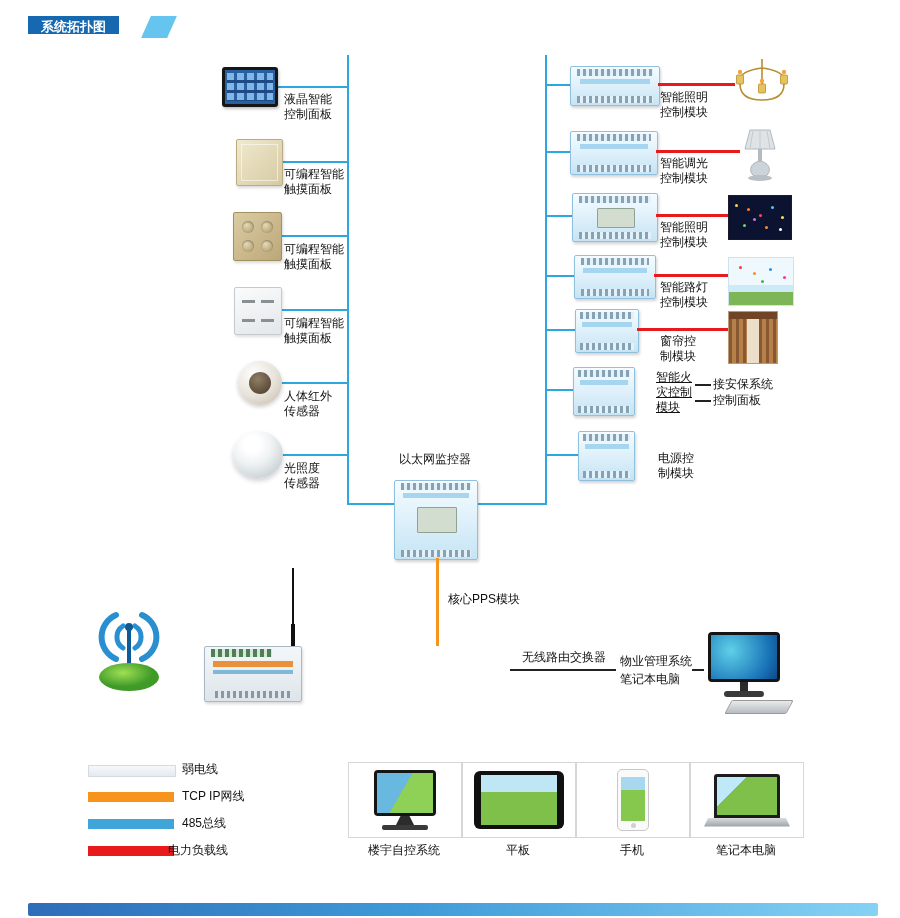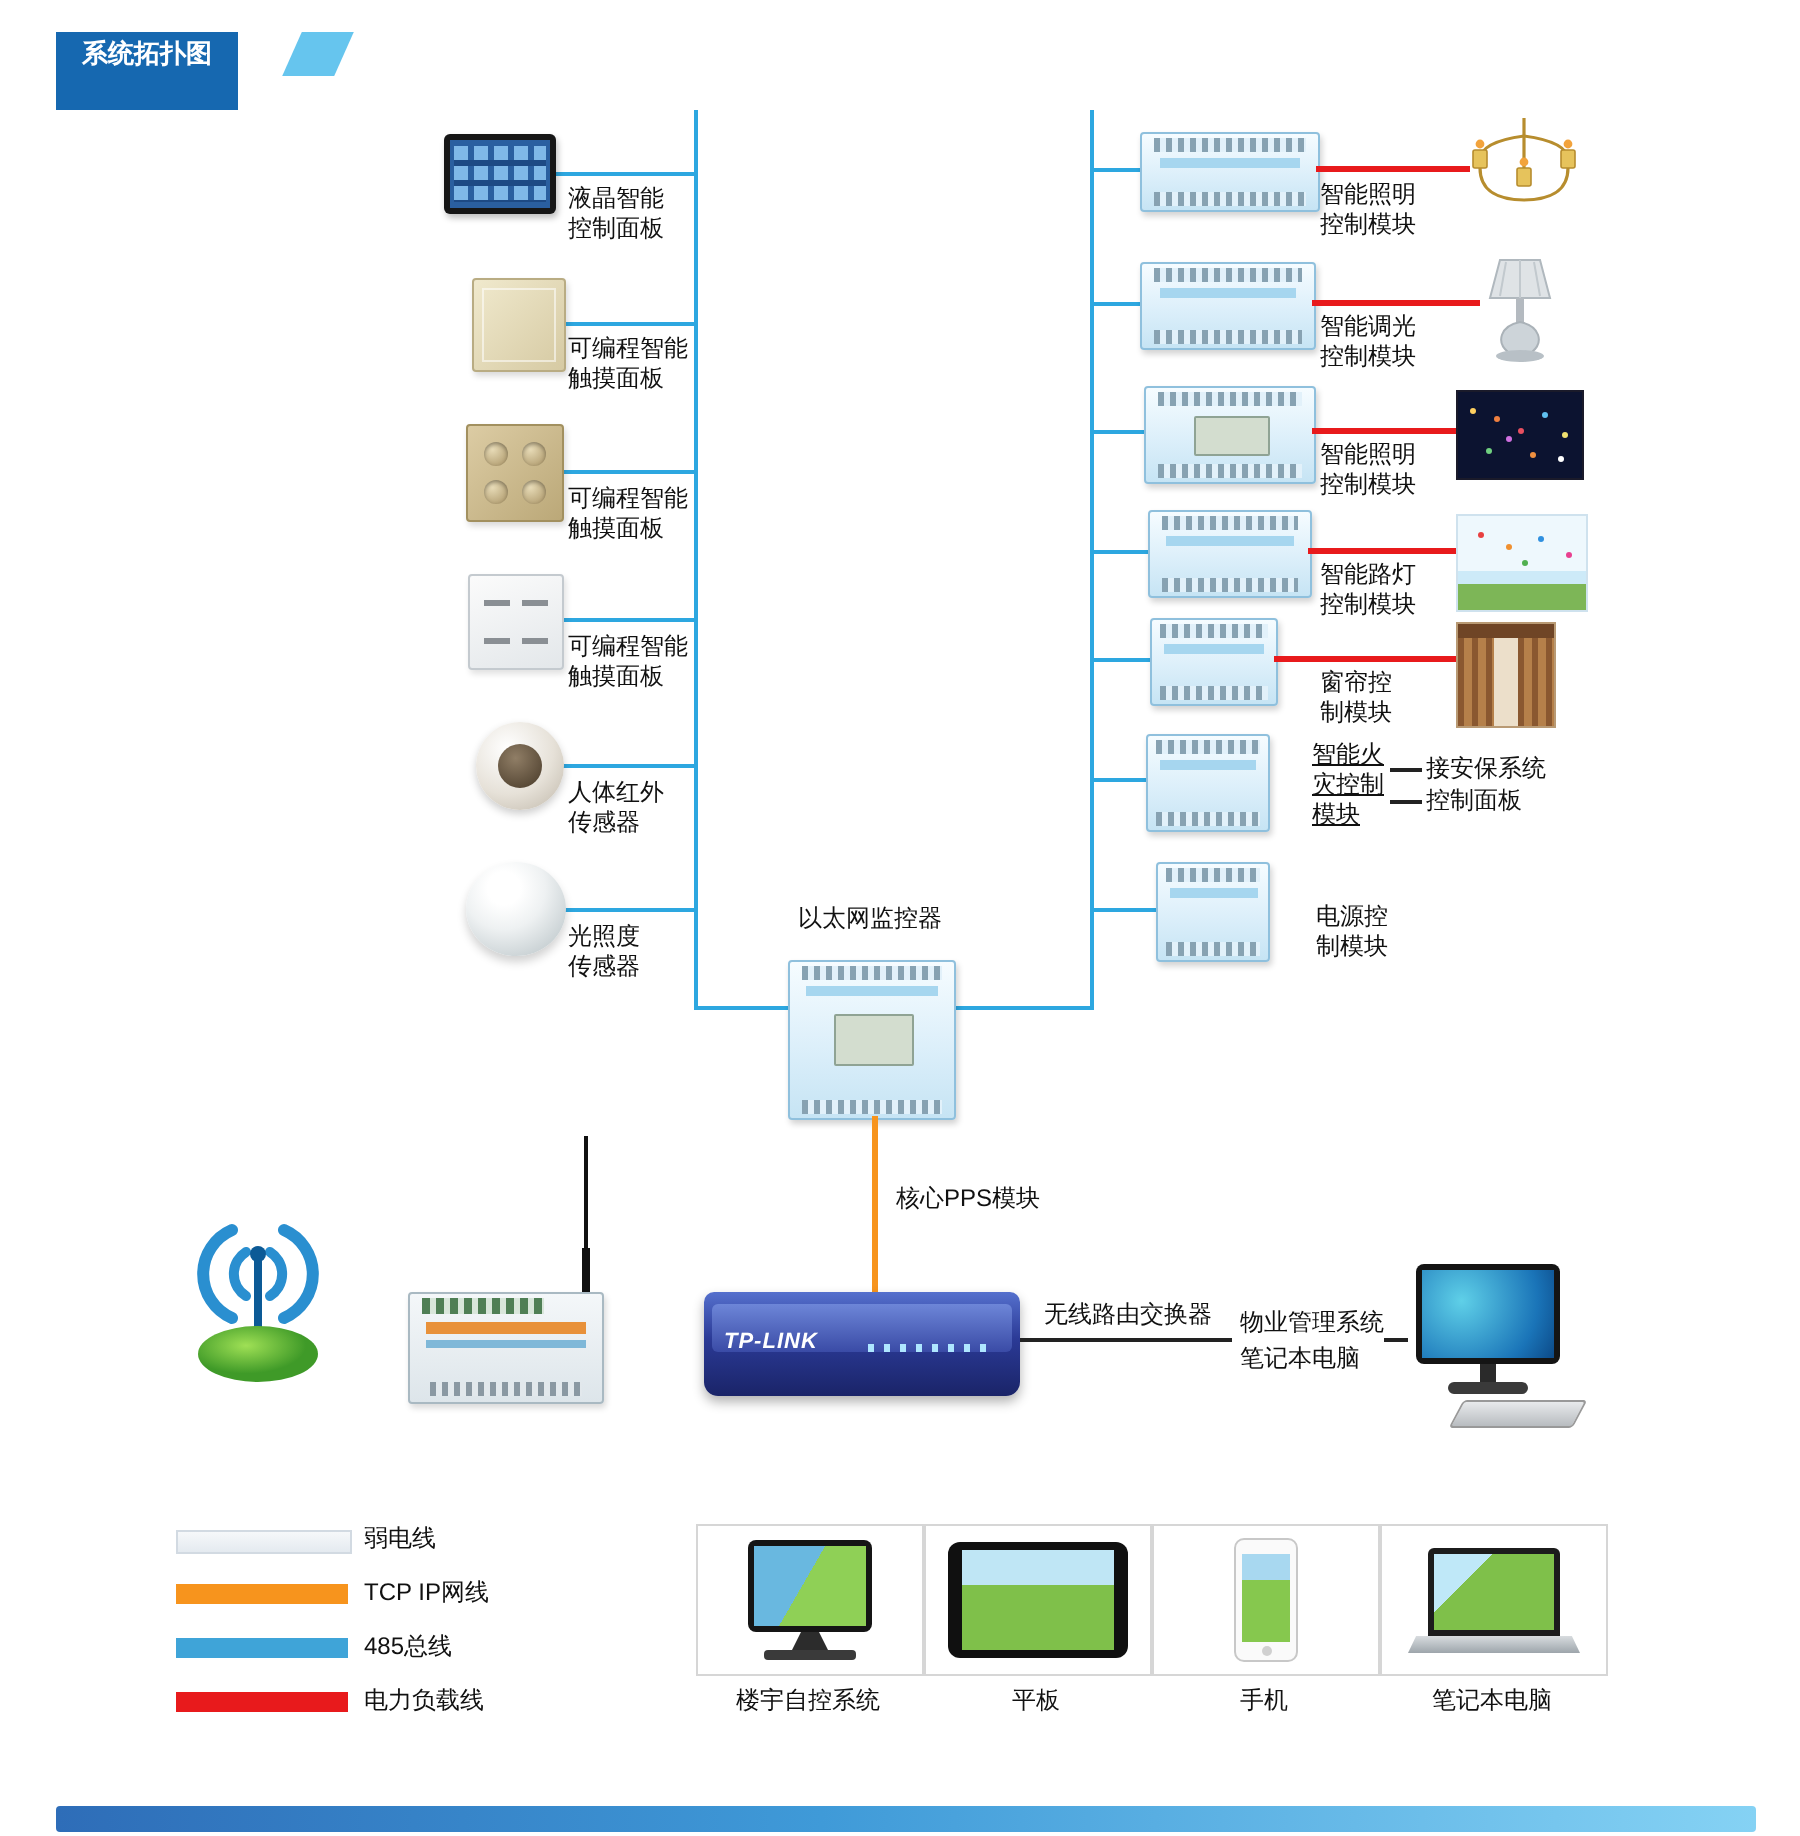--- a/index.html
+++ b/index.html
@@ -7,21 +7,21 @@
   .abs{position:absolute;}
   .lbl{font-size:12px;line-height:15px;color:#111;white-space:pre-line;}
   .lbl-c{text-align:center;}
   
   .bus-h{height:2px;background:#2da7e0;}
   .bus-v{width:2px;background:#2da7e0;}
   .red-h{height:3px;background:#e81a1c;}
   .blk-h{height:2px;background:#222;}
   .org-v{width:3px;background:#f7941d;}
   
-  .hdr-badge{background:#1668b0;color:#fff;font-size:13px;font-weight:bold;line-height:22px;height:39px;padding:0 13px;}
+  .hdr-badge{background:#1668b0;color:#fff;font-size:13px;font-weight:bold;line-height:22px;height:18px;padding:0 13px;}
   .hdr-accent{background:#66c5ee;width:26px;height:22px;transform:skewX(-24deg);}
   .bottom-bar{background:linear-gradient(90deg,#2e6db8,#3f9ad8 45%,#85d2f4);border-radius:2px;}
   
   .din{background:linear-gradient(180deg,#f6fcff,#dceffa 55%,#c6e4f4);border:1px solid #8fc0dd;border-radius:2px;box-shadow:1px 2px 3px rgba(0,0,0,.18);}
   .din::before,.din::after{content:"";position:absolute;left:7%;right:7%;height:7px;background:repeating-linear-gradient(90deg,#87a2b2 0 3px,#e2f1fa 3px 6px);}
   .din::before{top:2px;}
   .din::after{bottom:2px;}
   .din .band{position:absolute;left:10%;right:10%;top:12px;height:5px;background:#a6d6ef;}
   .lcd-win{background:#d3ddcf;border:1px solid #8fa394;border-radius:1px;}
   
@@ -248,25 +248,20 @@
 
   <div class="lbl abs" style="left:399px;top:452px;">以太网监控器</div>
   <div class="din abs" style="left:394px;top:480px;width:82px;height:78px;">
     <b class="band"></b>
     <i class="lcd-win abs" style="left:22px;top:26px;width:38px;height:24px;"></i>
   </div>
 
   <div class="org-v abs" style="left:436px;top:558px;height:88px;"></div>
   <div class="lbl abs" style="left:448px;top:592px;">核心PPS模块</div>
 
-  <div class="router abs" style="left:352px;top:646px;width:158px;height:52px;">
-    <i class="face abs"></i>
-    <span class="brand">TP-LINK</span>
-    <i class="leds"></i>
-  </div>
   <div class="lbl abs" style="left:522px;top:650px;">无线路由交换器</div>
   <div class="blk-h abs" style="left:510px;top:669px;width:106px;"></div>
   <div class="lbl abs" style="left:620px;top:654px;">物业管理系统</div>
   <div class="lbl abs" style="left:620px;top:672px;">笔记本电脑</div>
   <div class="blk-h abs" style="left:692px;top:669px;width:12px;"></div>
 
   <div class="abs" style="left:702px;top:632px;width:90px;height:84px;">
     <div class="pc-mon abs" style="left:6px;top:0;width:72px;height:50px;">
       <i class="pc-scr abs"></i>
     </div>
@@ -299,21 +294,21 @@
     <i class="band2"></i>
   </div>
 
   <div class="sw sw-weak abs" style="left:88px;top:765px;"></div>
   <div class="lbl abs" style="left:182px;top:762px;">弱电线</div>
   <div class="sw sw-tcp abs" style="left:88px;top:792px;"></div>
   <div class="lbl abs" style="left:182px;top:789px;">TCP IP网线</div>
   <div class="sw sw-485 abs" style="left:88px;top:819px;"></div>
   <div class="lbl abs" style="left:182px;top:816px;">485总线</div>
   <div class="sw sw-power abs" style="left:88px;top:846px;"></div>
-  <div class="lbl abs" style="left:182px;top:843px;">电力负载线</div>
+  <div class="lbl abs" style="left:168px;top:843px;">电力负载线</div>
 
   <div class="box abs" style="left:348px;top:762px;width:112px;height:74px;">
     <div class="ts-frame">
         <i class="ts-scr"></i>
       </div>
     <div class="ts-neck"></div>
     <div class="ts-base"></div>
   </div>
   <div class="lbl lbl-c abs" style="left:348px;top:843px;width:112px;">楼宇自控系统</div>
 

